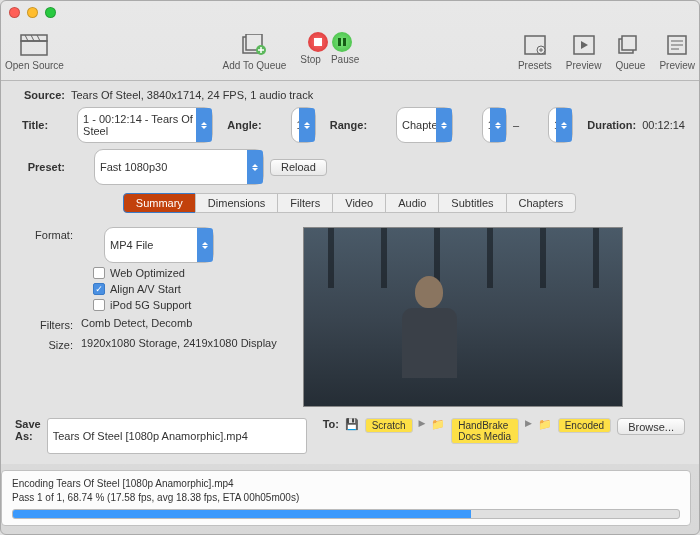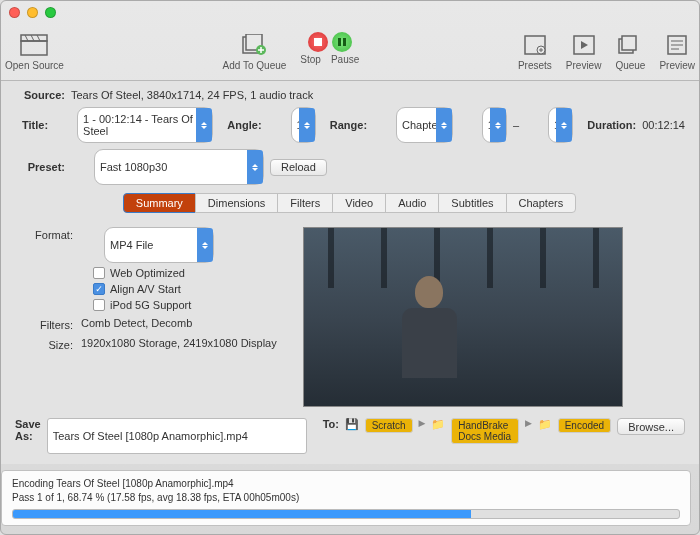--- a/index.html
+++ b/index.html
@@ -46,21 +46,21 @@
 .checkbox.checked:after { content:"✓"; color:#fff; font-size:9px; }
 .preview { flex:1; max-width:320px; height:180px; background:#2a3540; border:1px solid #888; position:relative; overflow:hidden; }
 .preview-scene { position:absolute; inset:0; background:linear-gradient(180deg,#4a5a68 0%,#3a4550 50%,#252d35 100%); }
 .figure { position:absolute; bottom:20px; left:90px; width:70px; height:110px; }
 .figure .head { width:28px; height:32px; background:#8a7560; border-radius:50% 50% 45% 45%; margin:0 auto; }
 .figure .body { width:55px; height:70px; background:#3a4048; border-radius:10px 10px 0 0; margin:0 auto; }
 .bars { position:absolute; top:0; left:0; right:0; height:60px; display:flex; justify-content:space-around; }
 .bars span { width:6px; height:60px; background:rgba(20,25,30,0.6); }
 .savebar { display:flex; align-items:flex-start; gap:6px; padding:4px 0 2px 0; }
 .input { background:#fff; border:1px solid #bbb; border-radius:3px; height:36px; padding:0 5px; display:flex; align-items:center; }
-.path-seg { background:#eab308; border:1px solid #ccc; border-radius:3px; padding:1px 6px; font-size:10px; display:flex; align-items:center; gap:3px; }
+.path-seg { background:#fde047; border:1px solid #ccc; border-radius:3px; padding:1px 6px; font-size:10px; display:flex; align-items:center; gap:3px; }
 .path-arrow { color:#888; font-size:9px; }
 .progress-panel { margin:6px 8px 8px 0; background:#fcfcfc; border:1px solid #c0c0c0; border-radius:4px; padding:6px 10px; }
 .progress-text { font-size:10px; line-height:1.35; }
 .progress-bar { height:10px; background:#e0e0e0; border:1px solid #bbb; border-radius:3px; margin-top:5px; overflow:hidden; }
 .progress-fill { height:100%; background:#3b99fc; }
 svg { display:block; }
 </style>
 </head>
 <body>
 

